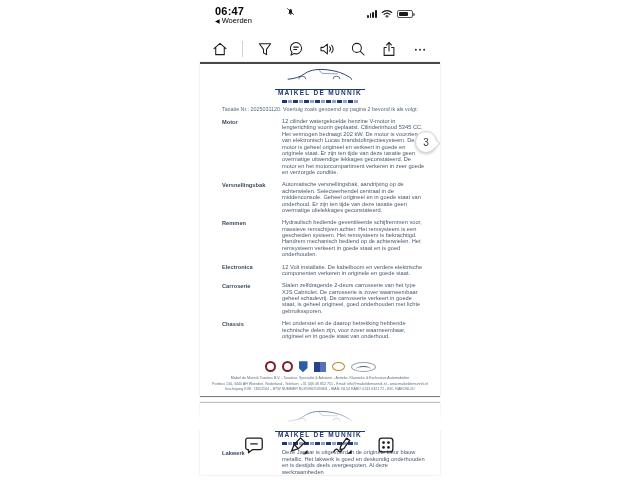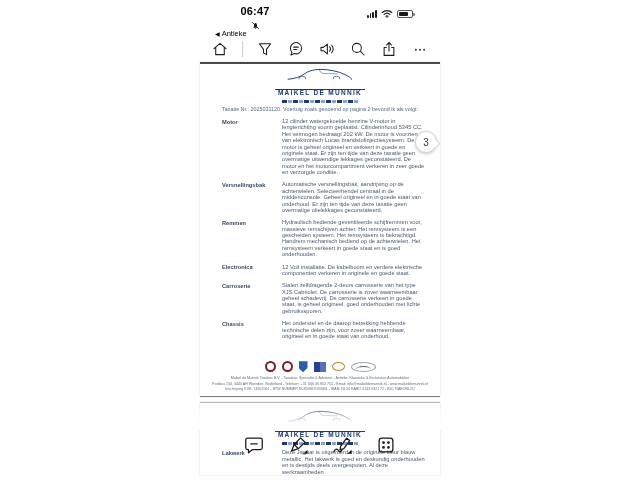--- a/index.html
+++ b/index.html
@@ -2,21 +2,21 @@
 <html><head>
 <meta charset="utf-8">
 <style>
   * { margin:0; padding:0; box-sizing:border-box; }
   body { background:#fff; font-family:"Liberation Sans", sans-serif; }
   .root { position:relative; width:640px; height:480px; background:#fff; overflow:hidden; margin:0 auto; }
 
   
   .statusbar { position:absolute; top:5px; left:165px; width:310px; height:24px; color:#000; }
   .status-left { position:absolute; left:50px; top:0; width:80px; }
-  .time-row { display:flex; align-items:center; gap:4px; justify-content:space-between;flex-direction:column; }
+  .time-row { display:flex; align-items:center; gap:4px; justify-content:space-between; }
   .time { font-size:11px; font-weight:700; letter-spacing:.2px; }
   .backlink { display:flex; align-items:center; gap:2px; font-size:7.5px; margin-top:-1px; }
   .back-chevron { font-size:6px; }
   .status-right { position:absolute; right:62px; top:4px; display:flex; align-items:center; gap:4px; }
   .cell-bars { display:flex; align-items:flex-end; gap:1px; height:8px; }
   .cell-bars i { display:block; width:1.8px; background:#1a1a1a; border-radius:1px; }
   .battery { width:16px; height:8px; border:1px solid #555; border-radius:2px; position:relative; padding:1px; }
   .battery i { display:block; height:100%; width:75%; background:#1a1a1a; border-radius:1px; }
   .battery:after { content:''; position:absolute; right:-3px; top:2px; width:2px; height:3px; background:#888; border-radius:0 1px 1px 0; }
 
@@ -89,21 +89,21 @@
     <div class="status-left">
       <div class="time-row">
         <span class="time">06:47</span>
         <svg width="9" height="9" viewBox="0 0 12 12">
           <path d="M3 9 h6 c-1-1-1-2-1-3.5 C8 3.5 7 2.5 6 2.5 S4 3.5 4 5.5 C4 7 4 8 3 9 Z M5 9.5 a1 1 0 0 0 2 0" fill="#1a1a1a"></path>
           <path d="M1.5 1.5 L10.5 10.5" stroke="#1a1a1a" stroke-width="1"></path>
         </svg>
       </div>
       <div class="backlink">
         <span class="back-chevron">◀</span>
-        <span>Antieke</span>
+        <span>Woerden</span>
       </div>
     </div>
     <div class="status-right">
       <span class="cell-bars">
         <i style="height:3px"></i>
           <i style="height:4.5px"></i>
           <i style="height:6px"></i>
           <i style="height:7.5px"></i>
       </span>
       <svg width="12" height="9" viewBox="0 0 14 10">

